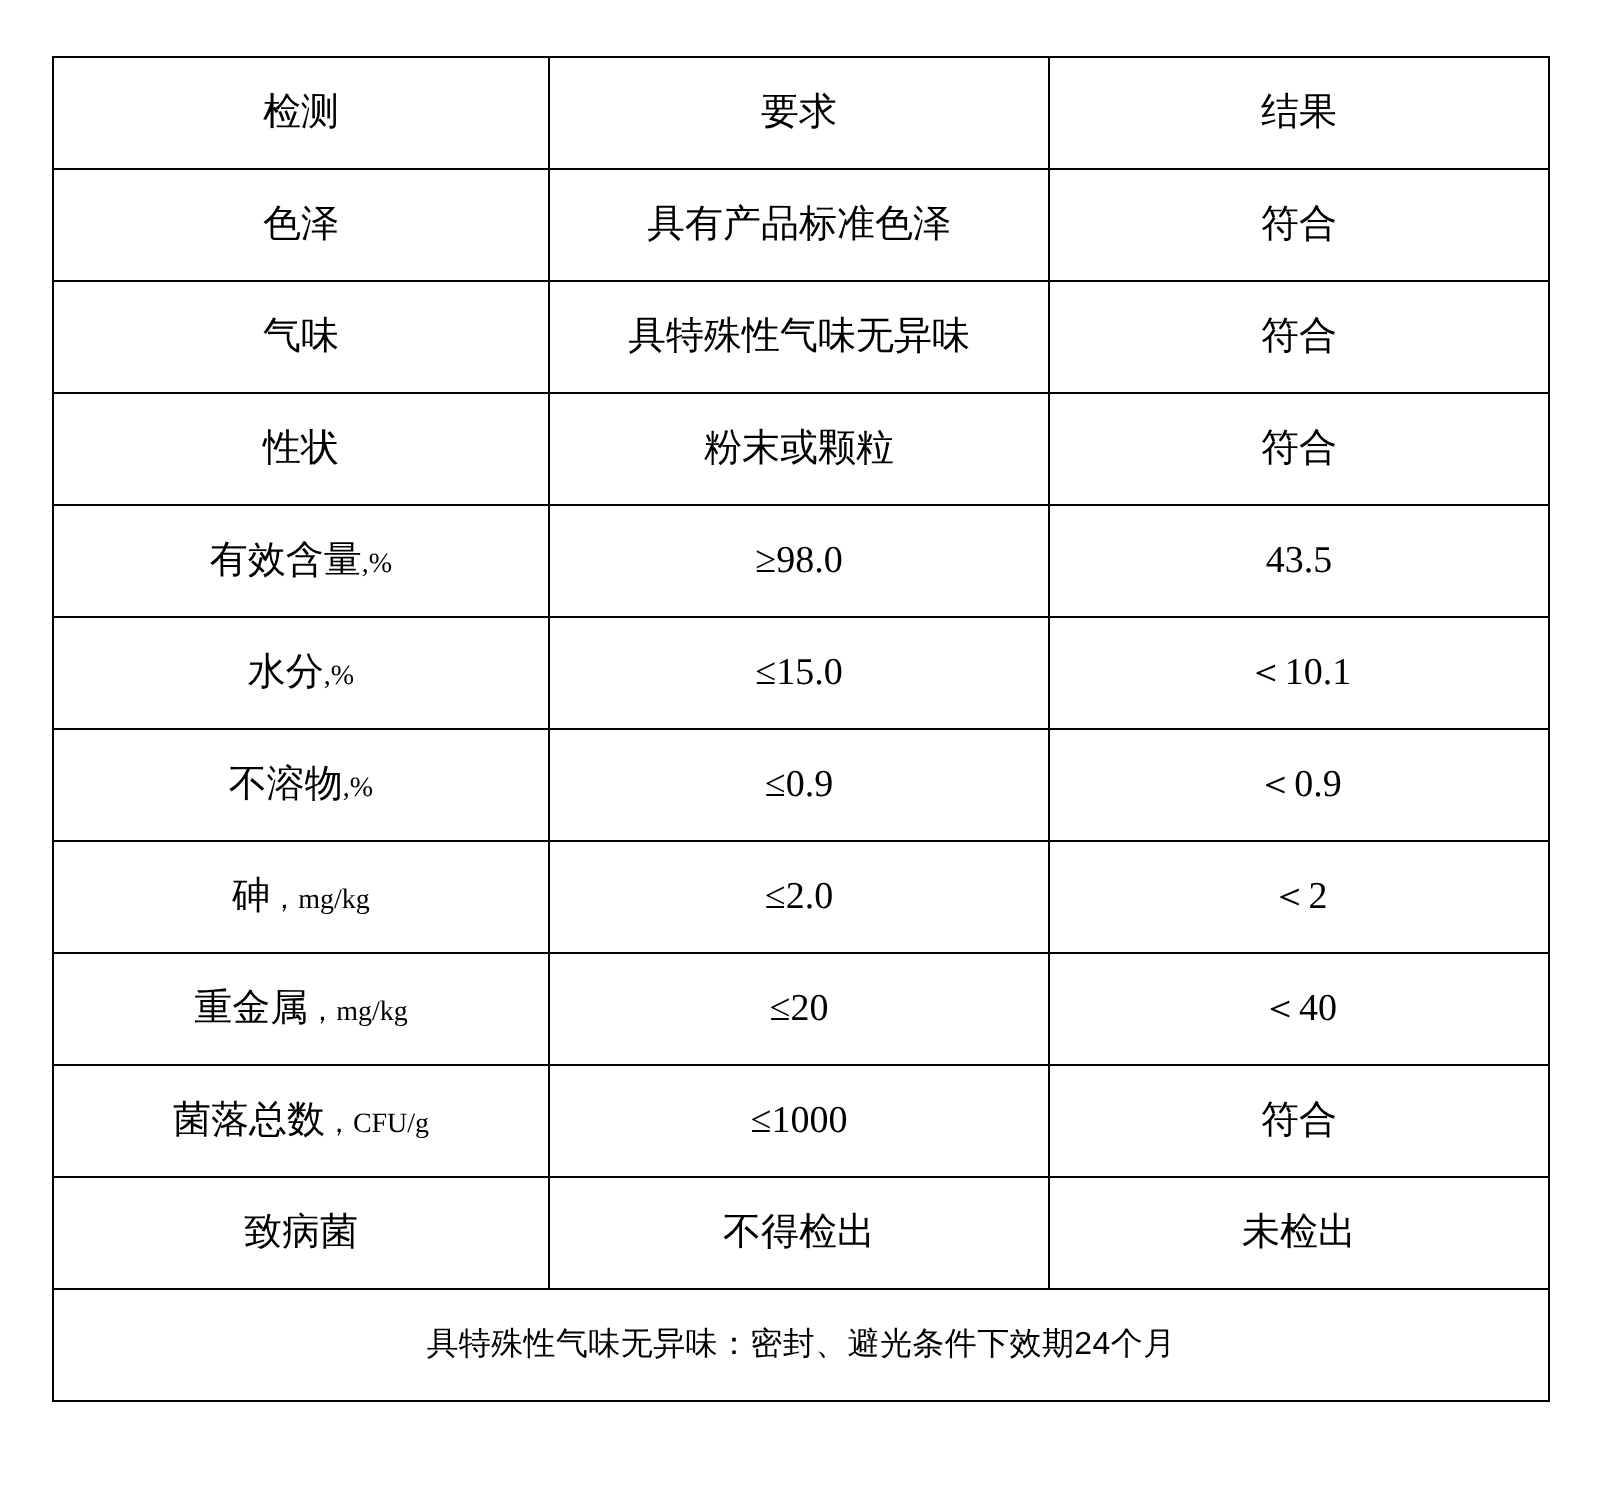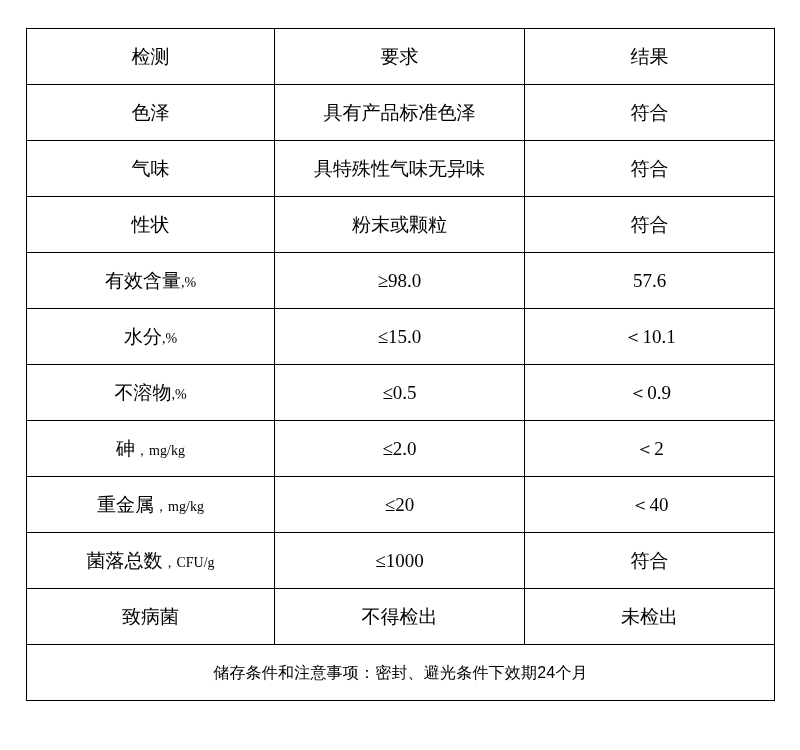--- a/index.html
+++ b/index.html
@@ -124,42 +124,42 @@
       </tr>
 
       <tr>
         <td>
             <span class="cell-inner"><span>有效含量</span><span class="unit">,%</span></span>
           </td>
         <td>
             <span class="cell-inner">≥98.0</span>
           </td>
         <td>
-            <span class="cell-inner">57.6</span>
+            <span class="cell-inner">43.5</span>
           </td>
       </tr>
 
       <tr>
         <td>
             <span class="cell-inner"><span>水分</span><span class="unit">,%</span></span>
           </td>
         <td>
             <span class="cell-inner">≤15.0</span>
           </td>
         <td>
             <span class="cell-inner">＜10.1</span>
           </td>
       </tr>
 
       <tr>
         <td>
             <span class="cell-inner"><span>不溶物</span><span class="unit">,%</span></span>
           </td>
         <td>
-            <span class="cell-inner">≤0.5</span>
+            <span class="cell-inner">≤0.9</span>
           </td>
         <td>
             <span class="cell-inner">＜0.9</span>
           </td>
       </tr>
 
       <tr>
         <td>
             <span class="cell-inner"><span>砷</span><span class="unit">，mg/kg</span></span>
           </td>
@@ -203,18 +203,18 @@
         <td>
             <span class="cell-inner">不得检出</span>
           </td>
         <td>
             <span class="cell-inner">未检出</span>
           </td>
       </tr>
 
       <tr class="note-row">
         <td colspan="3">
-            <span class="note-inner">储存条件和注意事项：密封、避光条件下效期24个月</span>
+            <span class="note-inner">具特殊性气味无异味：密封、避光条件下效期24个月</span>
           </td>
       </tr>
     </tbody>
   </table>
 </div>
 
 </body></html>

